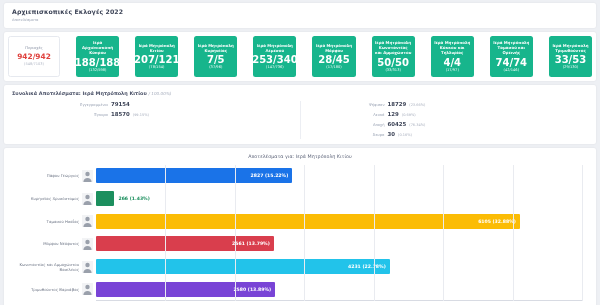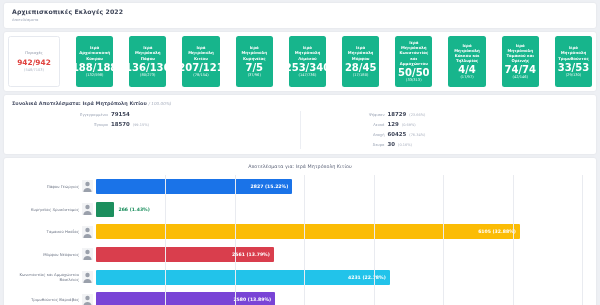--- a/index.html
+++ b/index.html
@@ -143,25 +143,20 @@
         <div class="c-name">Περιοχές</div>
         <div class="c-val">942/942</div>
         <div class="c-pct">(548/7103)</div>
       </div>
       <div class="card green">
         <div class="c-name">Ιερά Αρχιεπισκοπή Κύπρου</div>
         <div class="c-val">188/188</div>
         <div class="c-pct">(132/598)</div>
       </div>
       <div class="card green">
-        <div class="c-name">Ιερά Μητρόπολη Πάφου</div>
-        <div class="c-val">136/136</div>
-        <div class="c-pct">(80/273)</div>
-      </div>
-      <div class="card green">
         <div class="c-name">Ιερά Μητρόπολη Κιτίου</div>
         <div class="c-val">207/121</div>
         <div class="c-pct">(78/154)</div>
       </div>
       <div class="card green">
         <div class="c-name">Ιερά Μητρόπολη Κυρηνείας</div>
         <div class="c-val">7/5</div>
         <div class="c-pct">(37/96)</div>
       </div>
       <div class="card green">

